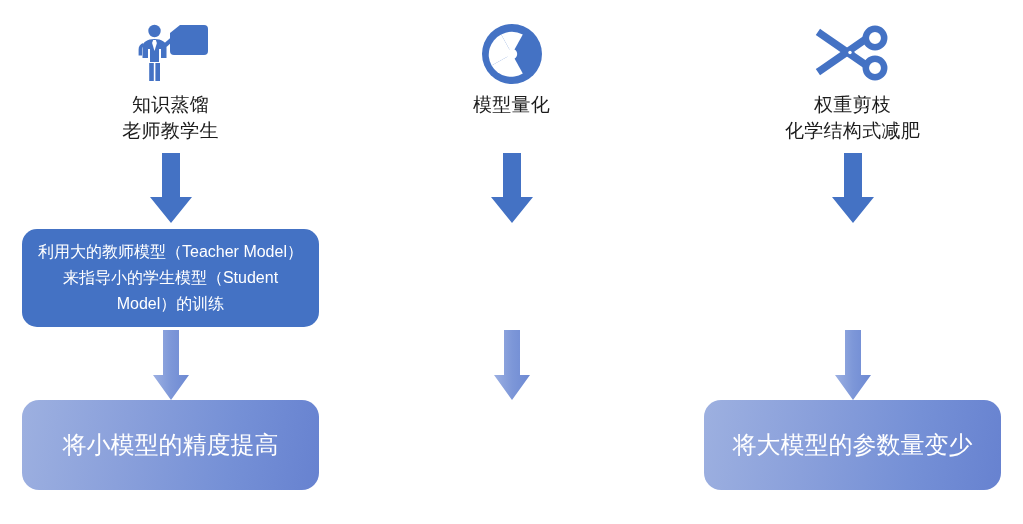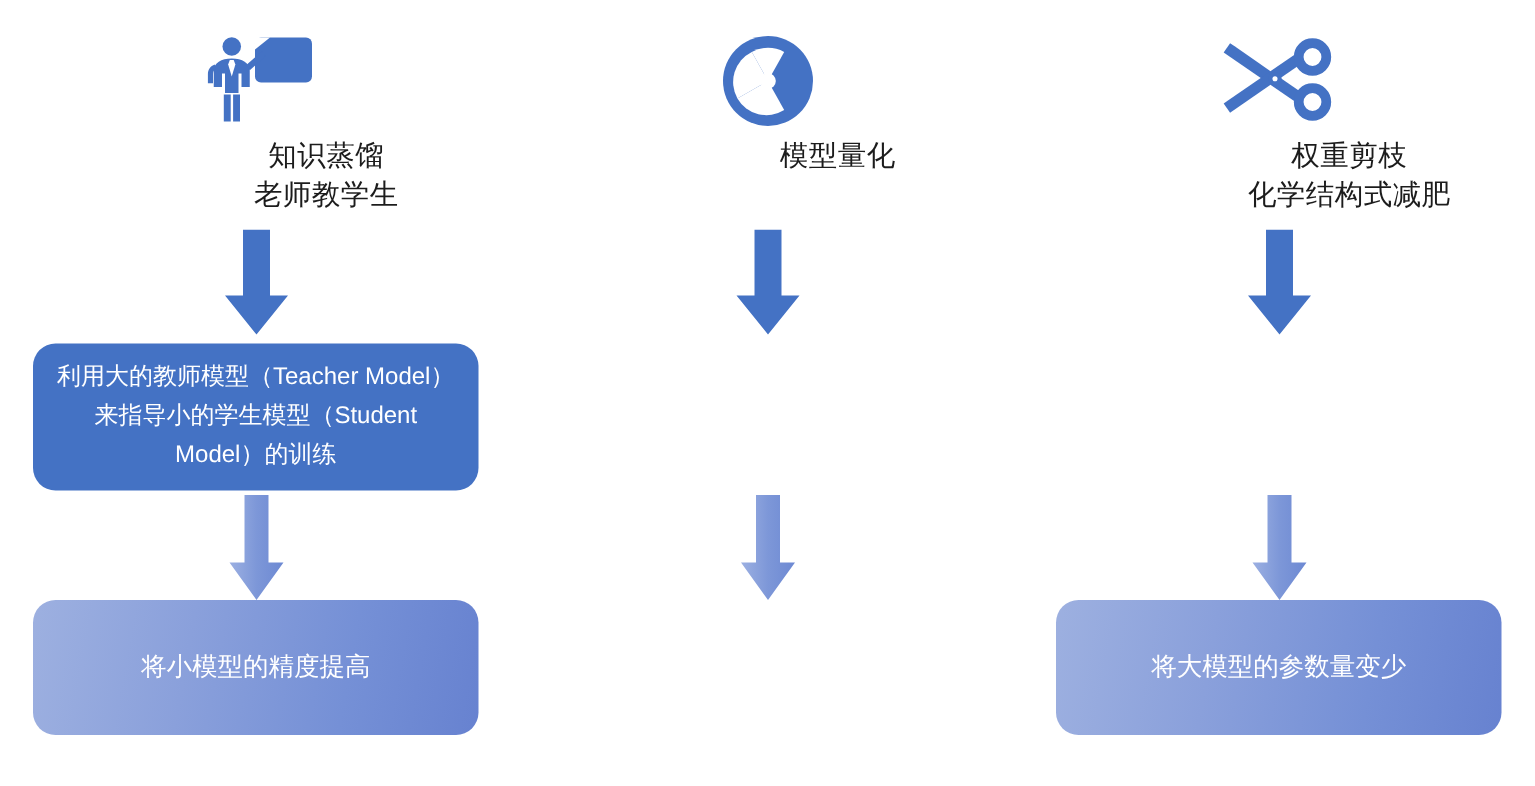--- a/index.html
+++ b/index.html
@@ -44,21 +44,20 @@
     position: absolute;
     top: 92px;
     left: 0;
     width: 341px;
     text-align: center;
     color: #1c1c1c;
     font-size: 19px;
     line-height: 26px;
     letter-spacing: 0.3px;
     white-space: nowrap;
-    margin-left: 47px;
   }
   .heading .line { display: block; }
 
   
   .arrow {
     position: absolute;
     left: 50%;
     transform: translateX(-50%);
   }
   .arrow-top { top: 153px; }
@@ -82,22 +81,23 @@
     background: #4472C4;
     padding: 6px 12px;
     font-size: 16px;
     line-height: 26px;
   }
   .box-bottom {
     top: 400px;
     height: 90px;
     background: linear-gradient(100deg, #9DB0E0 0%, #8AA0DB 35%, #7590D6 70%, #6782D0 100%);
     padding: 6px 12px;
-    font-size: 17px;
+    font-size: 24px;
     line-height: 26px;
+    border-radius: 17px;
   }
   .box-text { display: block; width: 100%; }
 </style>
 </head>
 <body>
 
 <div id="canvas">
 
   <div class="column col-0">
 

